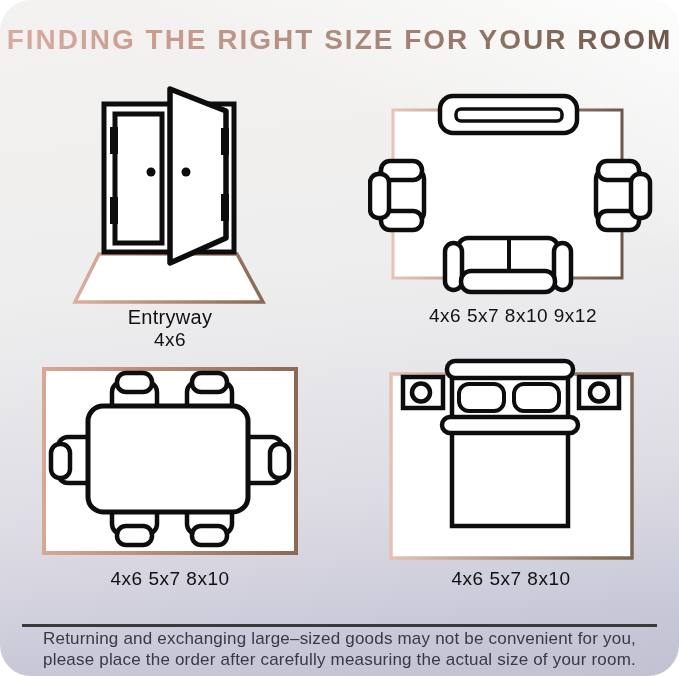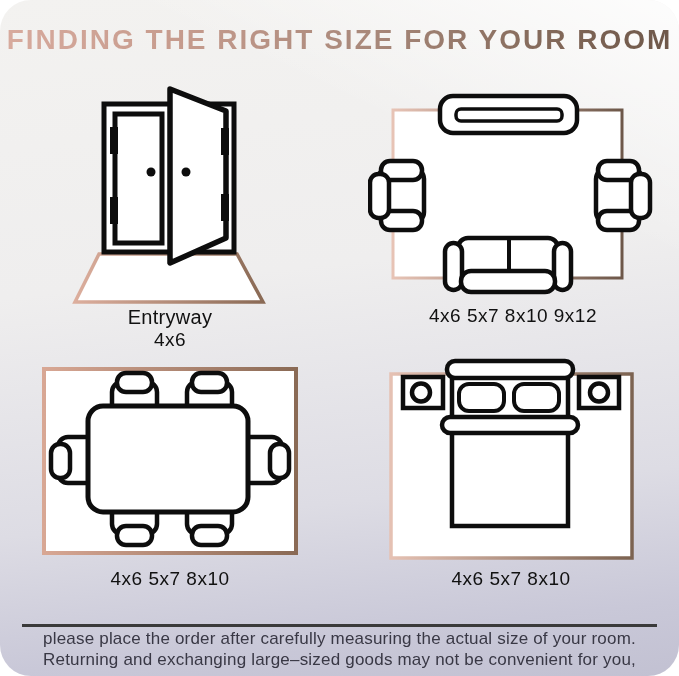--- a/index.html
+++ b/index.html
@@ -174,16 +174,16 @@
   </div>
   <div class="lbl" style="left:36px;top:568px;width:268px;">
     <div class="room-sizes">4x6 5x7 8x10</div>
   </div>
   <div class="lbl" style="left:383px;top:568px;width:256px;">
     <div class="room-sizes">4x6 5x7 8x10</div>
   </div>
 
   <div id="footer-divider"></div>
   <div class="footer-text">
+    <div>Returning and exchanging large–sized goods may not be convenient for you,</div>
     <div>please place the order after carefully measuring the actual size of your room.</div>
-    <div>Returning and exchanging large–sized goods may not be convenient for you,</div>
   </div>
 </div>
 
 </body></html>

